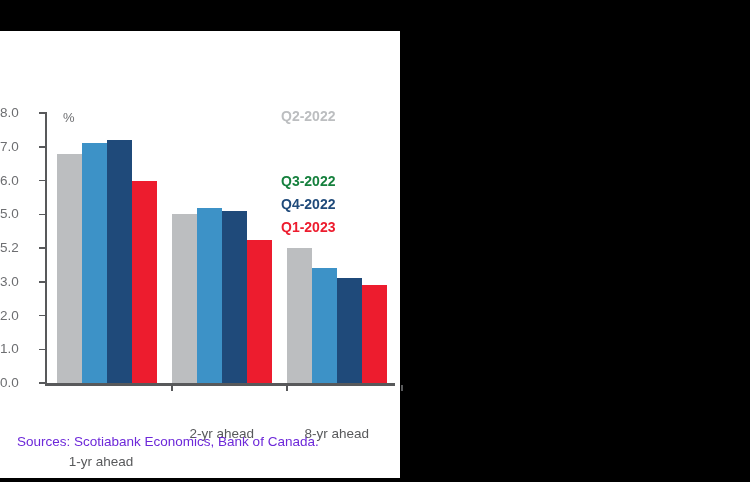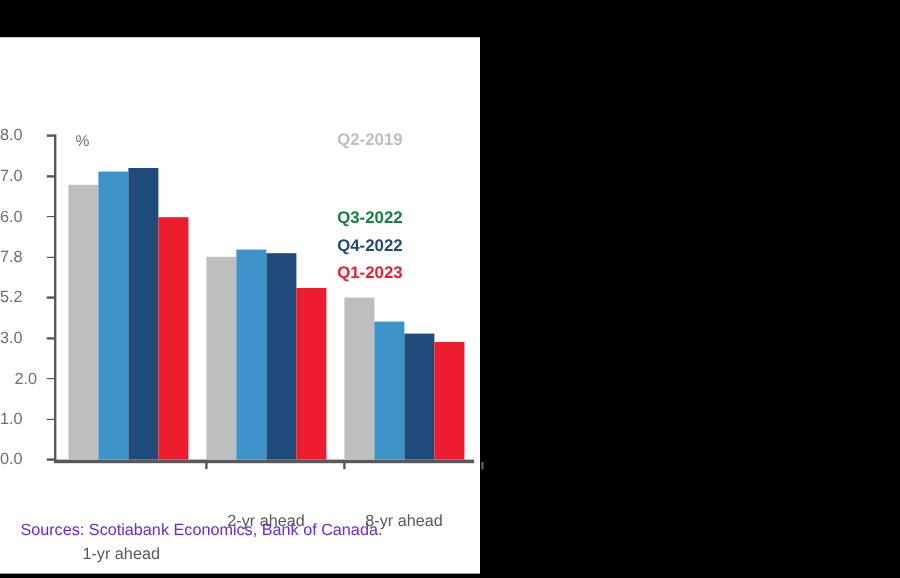--- a/index.html
+++ b/index.html
@@ -144,27 +144,27 @@
     <div id="baseline"></div>
 
     <div id="yticks">
         <div class="ytick-mark" style="top: 81.25px;"></div>
         <div class="ytick-label" style="top: 75px;">8.0</div>
         <div class="ytick-mark" style="top: 115px;"></div>
         <div class="ytick-label" style="top: 108.75px;">7.0</div>
         <div class="ytick-mark" style="top: 148.75px;"></div>
         <div class="ytick-label" style="top: 142.5px;">6.0</div>
         <div class="ytick-mark" style="top: 182.5px;"></div>
-        <div class="ytick-label" style="top: 176.25px;">7.8</div>
+        <div class="ytick-label" style="top: 176.25px;">5.0</div>
         <div class="ytick-mark" style="top: 216.25px;"></div>
         <div class="ytick-label" style="top: 210px;">5.2</div>
         <div class="ytick-mark" style="top: 250px;"></div>
         <div class="ytick-label" style="top: 243.75px;">3.0</div>
         <div class="ytick-mark" style="top: 283.75px;"></div>
-        <div class="ytick-label" style="top: 277.5px; padding-left: 12px;">2.0</div>
+        <div class="ytick-label" style="top: 277.5px;">2.0</div>
         <div class="ytick-mark" style="top: 317.5px;"></div>
         <div class="ytick-label" style="top: 311.25px;">1.0</div>
         <div class="ytick-mark" style="top: 351.25px;"></div>
         <div class="ytick-label" style="top: 345px;">0.0</div>
       </div>
     <div id="xticks">
         <div class="xtick-mark" style="left: 171px;"></div>
         <div class="xtick-mark" style="left: 286px;"></div>
         <div class="xtick-mark" style="left: 401px;"></div>
       </div>
@@ -183,21 +183,21 @@
         <div class="bar" title="Q3-2022 2-yr ahead: 5.2%" style="left: 150px; width: 24.5px; height: 175.5px; background: rgb(61, 146, 199);"></div>
         <div class="bar" title="Q4-2022 2-yr ahead: 5.1%" style="left: 175px; width: 24.5px; height: 172.125px; background: rgb(31, 74, 122);"></div>
         <div class="bar" title="Q1-2023 2-yr ahead: 4.25%" style="left: 200px; width: 24.5px; height: 143.438px; background: rgb(237, 28, 46);"></div>
         <div class="bar" title="Q2-2022 5-yr ahead: 4%" style="left: 240px; width: 24.5px; height: 135px; background: rgb(188, 190, 192);"></div>
         <div class="bar" title="Q3-2022 5-yr ahead: 3.4%" style="left: 265px; width: 24.5px; height: 114.75px; background: rgb(61, 146, 199);"></div>
         <div class="bar" title="Q4-2022 5-yr ahead: 3.1%" style="left: 290px; width: 24.5px; height: 104.625px; background: rgb(31, 74, 122);"></div>
         <div class="bar" title="Q1-2023 5-yr ahead: 2.9%" style="left: 315px; width: 24.5px; height: 97.875px; background: rgb(237, 28, 46);"></div>
       </div>
 
     <div id="legend">
-        <div class="legend-entry" style="color: rgb(188, 190, 192);">Q2-2019</div>
+        <div class="legend-entry" style="color: rgb(188, 190, 192);">Q2-2022</div>
         <div class="legend-entry" style="color: #15803d; margin-top: 42px;">Q3-2022</div>
         <div class="legend-entry" style="color: rgb(31, 74, 122);">Q4-2022</div>
         <div class="legend-entry" style="color: rgb(237, 28, 46);">Q1-2023</div>
       </div>
 
     <div id="source-note">Sources: Scotiabank Economics, Bank of Canada.</div>
 
   </div>
 </div>
 

